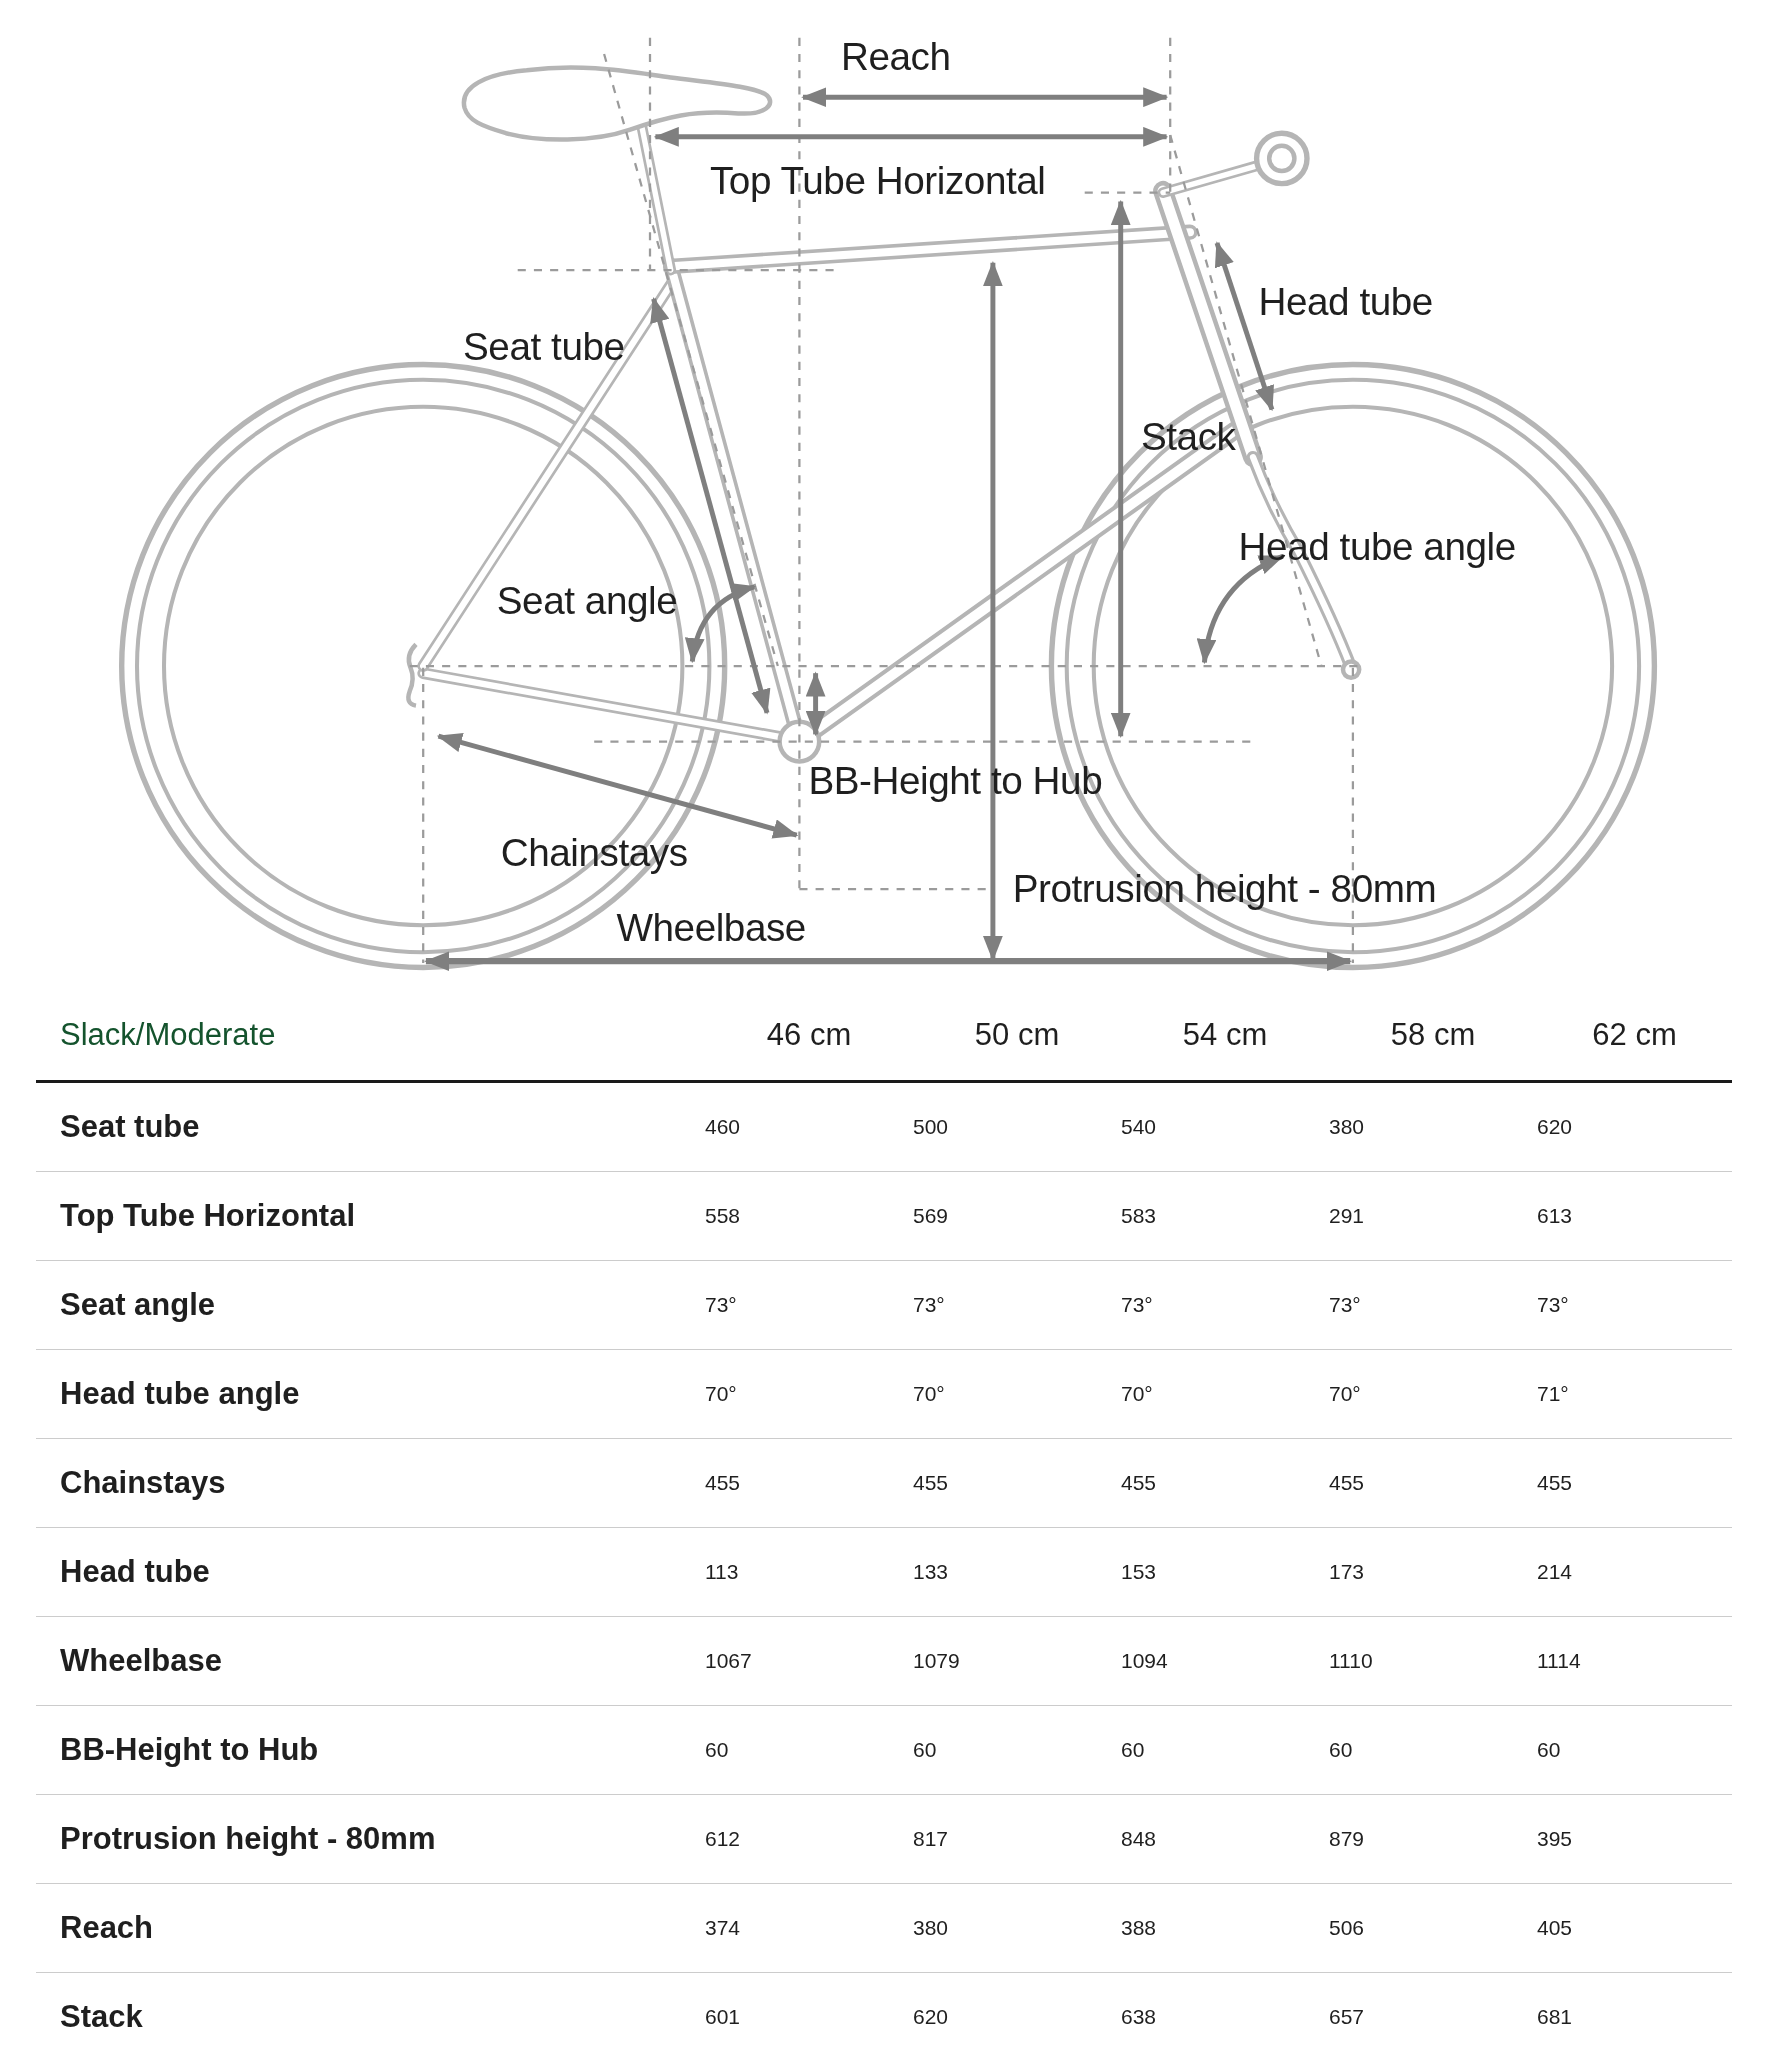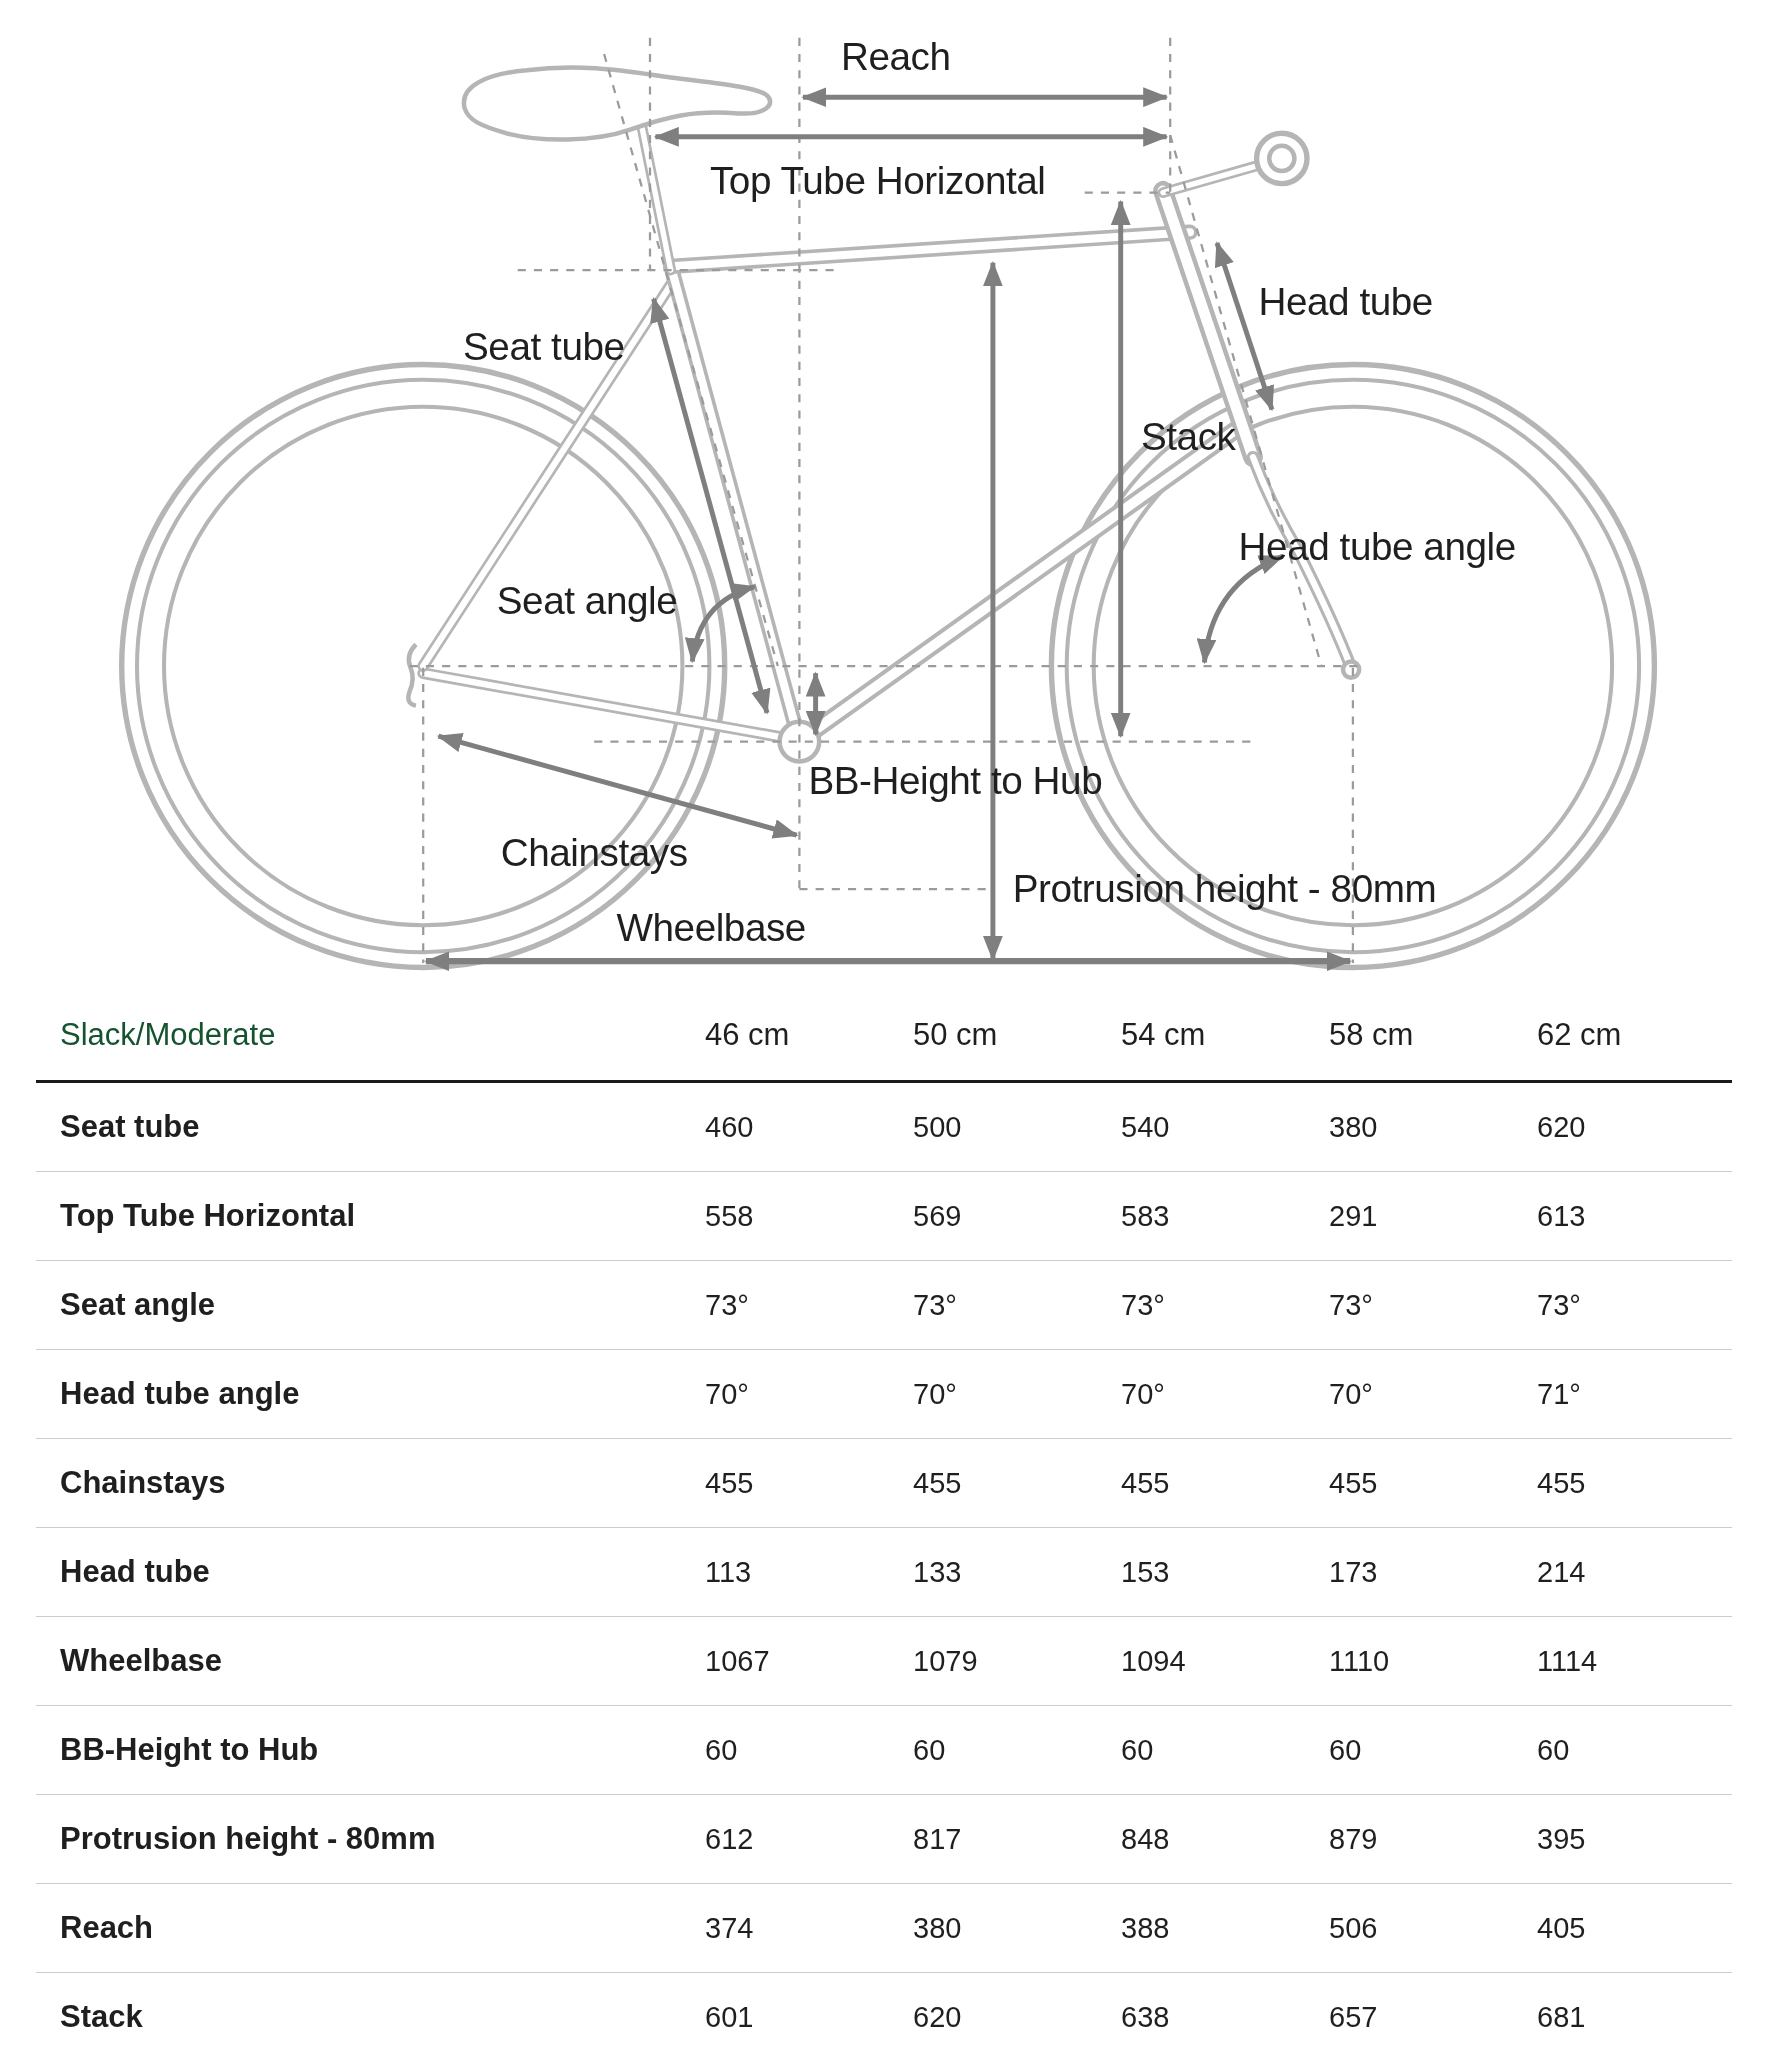--- a/index.html
+++ b/index.html
@@ -4,26 +4,26 @@
 <style>
   html,body{margin:0;padding:0;background:#ffffff;}
   body{width:1768px;height:2071px;overflow:hidden;font-family:"Liberation Sans",sans-serif;color:#1f1f1f;}
   #diagram{width:1768px;height:990px;position:relative;}
   #diagram svg{display:block;}
   .svg-label{font-family:"Liberation Sans",sans-serif;font-size:43px;fill:#1f1f1f;letter-spacing:-0.5px;}
   
   #geo-table{width:1696px;margin:0 36px;}
   .t-header{height:90px;display:grid;grid-template-columns:669px 208px 208px 208px 208px 1fr;align-items:center;}
   .t-header .h-first{padding-left:24px;font-size:31px;color:#14532d;}
-  .t-header .h-col{font-size:31px;color:#1f1f1f;}
+  .t-header .h-col{font-size:31px;color:#1f1f1f;text-align:center;}
   .t-sep-thick{border-top:3.6px solid #1a1a1a;}
   .t-row{height:88px;display:grid;grid-template-columns:669px 208px 208px 208px 208px 1fr;align-items:center;border-bottom:1.8px solid #cccccc;}
   .t-row:last-child{border-bottom:none;}
   .t-row .r-label{padding-left:24px;font-size:31px;font-weight:700;color:#1f1f1f;}
-  .t-row .r-val{font-size:29px;color:#1f1f1f;}
+  .t-row .r-val{font-size:21px;color:#1f1f1f;}
 </style>
 </head>
 <body>
 
 <div id="diagram">
 <svg width="1768" height="990" viewBox="0 0 1964 1100">
   <defs>
     <marker id="ah" markerUnits="userSpaceOnUse" markerWidth="28" markerHeight="22" refX="26" refY="11" orient="auto-start-reverse">
       <path d="M0,0 L28,11 L0,22 Z" fill="#7f7f7f"></path>
     </marker>

